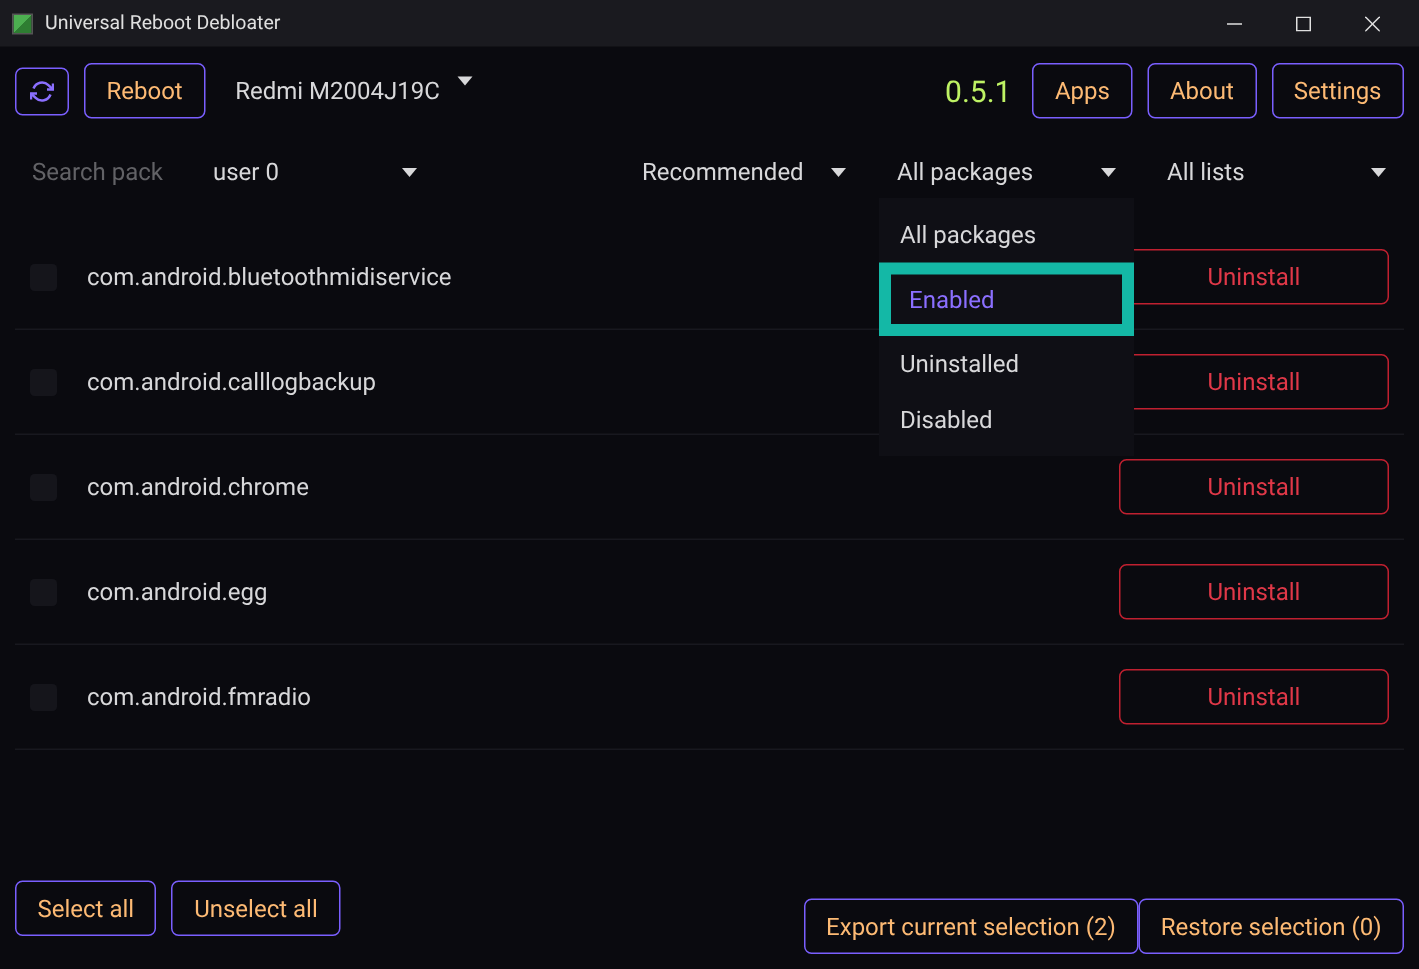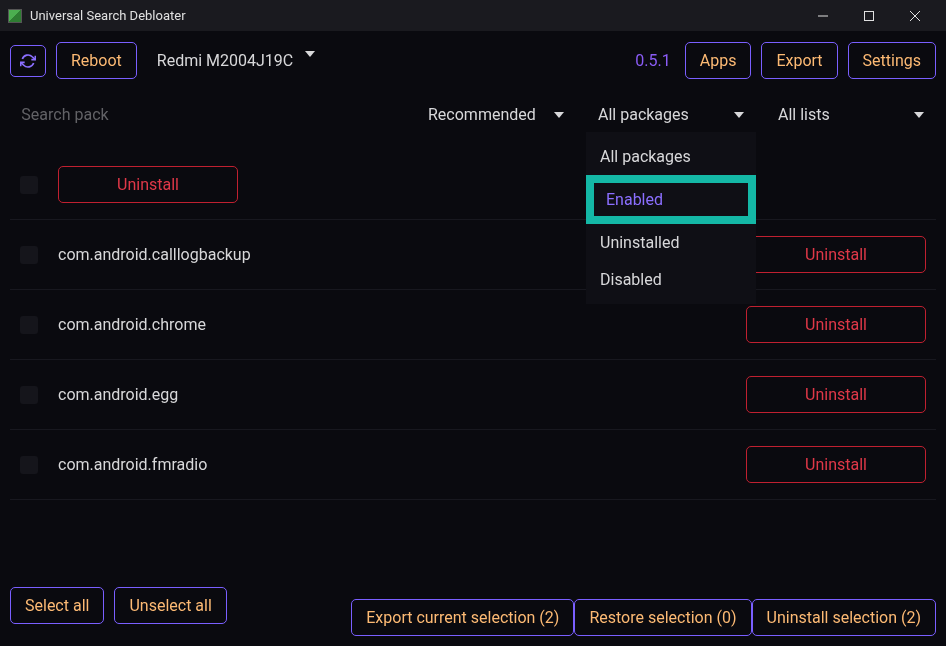--- a/index.html
+++ b/index.html
@@ -90,22 +90,22 @@
       border-top: 6px solid #d8d8da;
       margin-left: 4px;
     }
     .toolbar-right {
       margin-left: auto;
       display: flex;
       align-items: center;
       gap: 10px;
     }
     .version {
-      color: #8b5cf6;
-      font-size: 16px;
+      color: #bef264;
+      font-size: 20px;
       margin-right: 4px;
     }
     .filter-row {
       display: flex;
       align-items: center;
       gap: 10px;
       margin-bottom: 18px;
       position: relative;
     }
     .search-input {
@@ -209,21 +209,21 @@
       width: 16px;
       height: 16px;
       display: inline-block;
     }
   </style>
 </head>
 <body>
 
 <div class="titlebar">
   <div class="titlebar-icon"></div>
-  <div class="titlebar-title">Universal Search Debloater</div>
+  <div class="titlebar-title">Universal Reboot Debloater</div>
   <div class="win-controls">
     <div class="win-btn">
       <svg width="10" height="10" viewBox="0 0 10 10">
           <line x1="0" y1="5" x2="10" y2="5" stroke="#e0e0e0" stroke-width="1"></line>
         </svg>
     </div>
     <div class="win-btn">
       <svg width="10" height="10" viewBox="0 0 10 10">
           <rect x="0.5" y="0.5" width="9" height="9" stroke="#e0e0e0" fill="none" stroke-width="1"></rect>
         </svg>
@@ -247,27 +247,31 @@
       </svg>
     </button>
     <button class="purple-btn">Reboot</button>
     <div class="dropdown">
       <span>Redmi M2004J19C</span>
       <span class="caret"></span>
     </div>
     <div class="toolbar-right">
       <span class="version">0.5.1</span>
       <button class="purple-btn">Apps</button>
-      <button class="purple-btn">Export</button>
+      <button class="purple-btn">About</button>
       <button class="purple-btn">Settings</button>
     </div>
   </div>
 
   <div class="filter-row">
     <input class="search-input" placeholder="Search pack" style="">
+    <div class="filter-dropdown w1">
+      <span>user 0</span>
+      <span class="caret"></span>
+    </div>
     <div class="filter-right">
       <div class="filter-dropdown w1">
         <span>Recommended</span>
         <span class="caret"></span>
       </div>
       <div class="filter-dropdown w2">
         <span>All packages</span>
         <span class="caret"></span>
         <div class="dropdown-menu" id="status-menu">
             <div class="dropdown-item">All packages</div>
@@ -279,20 +283,21 @@
       <div class="filter-dropdown w3">
         <span>All lists</span>
         <span class="caret"></span>
       </div>
     </div>
   </div>
 
   <div class="package-list" id="package-list">
       <div class="package-row">
         <div class="checkbox"></div>
+        <div class="package-name">com.android.bluetoothmidiservice</div>
         <button class="uninstall-btn">Uninstall</button>
       </div>
       <div class="package-row">
         <div class="checkbox"></div>
         <div class="package-name">com.android.calllogbackup</div>
         <button class="uninstall-btn">Uninstall</button>
       </div>
       <div class="package-row">
         <div class="checkbox"></div>
         <div class="package-name">com.android.chrome</div>
@@ -309,17 +314,16 @@
         <button class="uninstall-btn">Uninstall</button>
       </div>
     </div>
 
   <div class="bottom-bar">
     <button class="purple-btn">Select all</button>
     <button class="purple-btn">Unselect all</button>
     <div class="bottom-right">
       <button class="purple-btn">Export current selection (2)</button>
       <button class="purple-btn">Restore selection (0)</button>
-      <button class="purple-btn">Uninstall selection (2)</button>
     </div>
   </div>
 
 </div>
 
 </body></html>

